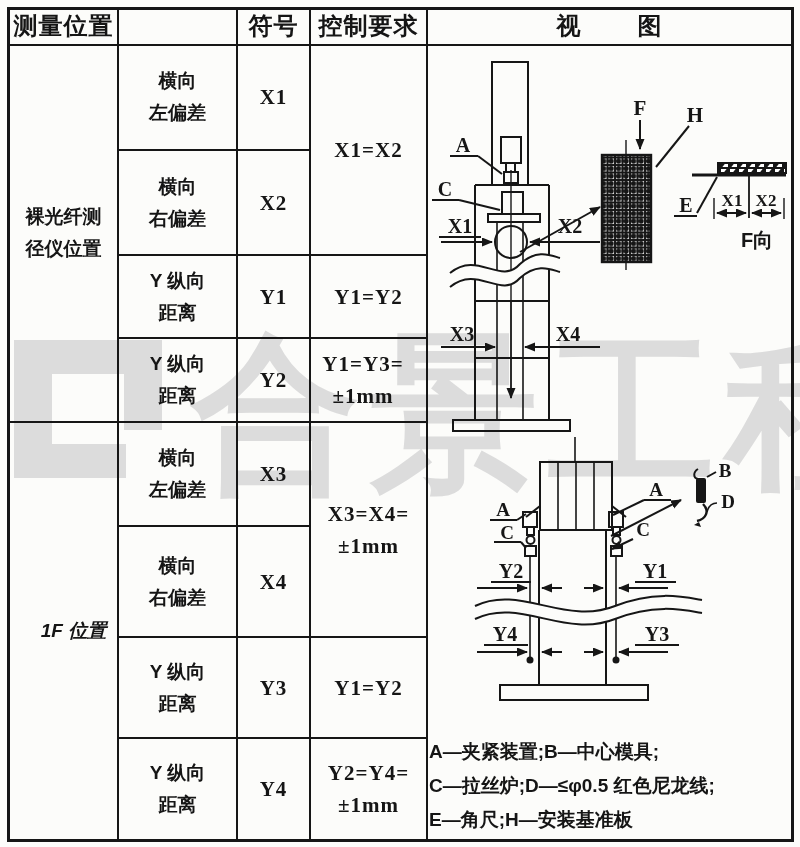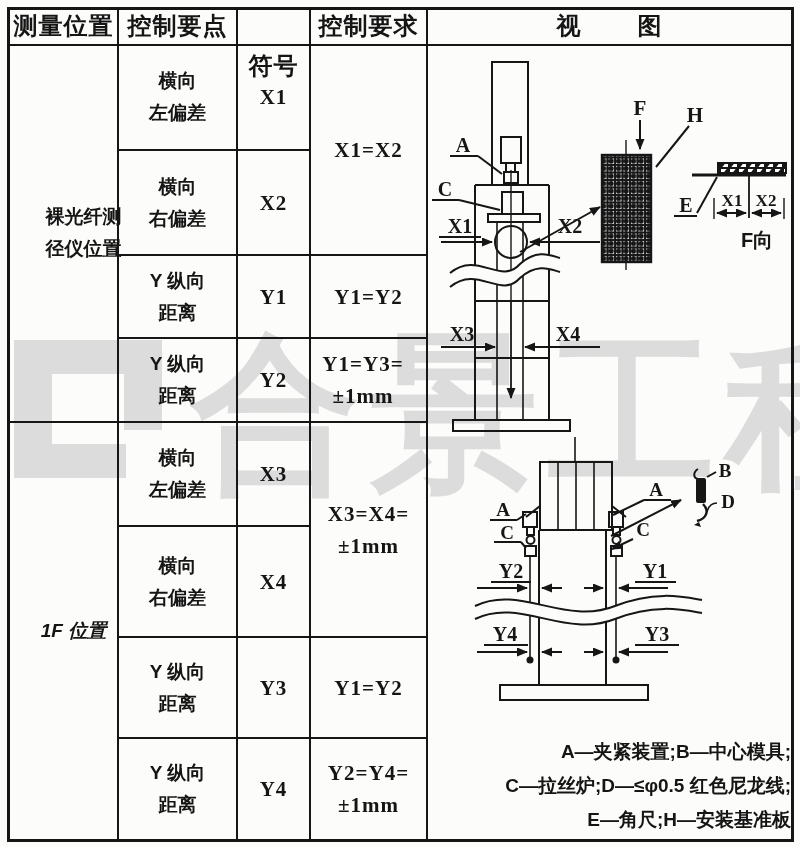--- a/index.html
+++ b/index.html
@@ -13,21 +13,21 @@
   
   .ln{position:absolute;background:#161616;z-index:2;}
   
   .cell{position:absolute;z-index:3;display:flex;flex-direction:column;align-items:center;
         justify-content:center;text-align:center;font-weight:bold;font-size:19px;line-height:32px;}
   .sym{font-family:"Liberation Serif","DejaVu Serif",serif;font-size:21px;letter-spacing:1px;}
   .hdr{font-size:24px;letter-spacing:1px;}
   .viewhdr{flex-direction:row;gap:56px;}
   
   .diag{position:absolute;left:427px;top:45px;z-index:3;}
-  .legend{position:absolute;left:429px;top:735px;width:362px;z-index:3;text-align:right;
+  .legend{position:absolute;left:429px;top:735px;width:362px;z-index:3;text-align:left;
           font-weight:bold;font-size:19px;line-height:34px;}
 </style>
 </head>
 <body>
 
 <div class="page">
 
   <div class="wm">
     <div class="blk" style="left:14px;top:340px;width:38px;height:138px;"></div>
     <div class="blk" style="left:14px;top:340px;width:148px;height:34px;"></div>
@@ -49,29 +49,28 @@
   <div class="ln" style="left:8px;top:44px;width:785px;height:2px;"></div>
   <div class="ln" style="left:118px;top:149px;width:192px;height:2px;"></div>
   <div class="ln" style="left:118px;top:254px;width:309px;height:2px;"></div>
   <div class="ln" style="left:118px;top:337px;width:309px;height:2px;"></div>
   <div class="ln" style="left:8px;top:421px;width:419px;height:2px;"></div>
   <div class="ln" style="left:118px;top:525px;width:192px;height:2px;"></div>
   <div class="ln" style="left:118px;top:636px;width:309px;height:2px;"></div>
   <div class="ln" style="left:118px;top:737px;width:309px;height:2px;"></div>
 
   <div class="cell hdr" style="left:10px;top:8px;width:107px;height:36px;">测量位置</div>
-  <div class="cell hdr" style="left:119px;top:8px;width:117px;height:36px;">控制要点</div>
-  <div class="cell hdr" style="left:238px;top:8px;width:71px;height:36px;margin-top:40px;">符号</div>
+  <div class="cell hdr" style="left:238px;top:8px;width:71px;height:36px;">符号</div>
   <div class="cell hdr" style="left:311px;top:8px;width:115px;height:36px;">控制要求</div>
   <div class="cell hdr viewhdr" style="left:428px;top:8px;width:363px;height:36px;">
     <span>视</span>
     <span>图</span>
   </div>
 
-  <div class="cell" style="left:10px;top:45px;width:107px;height:376px;margin-left:20px;">
+  <div class="cell" style="left:10px;top:45px;width:107px;height:376px;">
     <div>裸光纤测</div>
     <div>径仪位置</div>
   </div>
   <div class="cell" style="left:20px;top:423px;width:107px;height:416px;font-style:italic;">1F 位置</div>
 
   <div class="cell" style="left:119px;top:45px;width:117px;height:104px;">
     <div>横向</div>
     <div>左偏差</div>
   </div>
   <div class="cell" style="left:119px;top:151px;width:117px;height:103px;">

